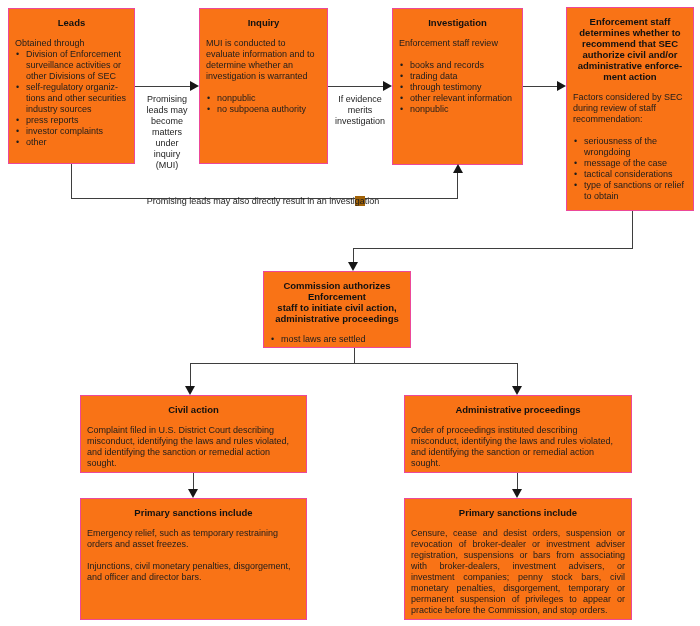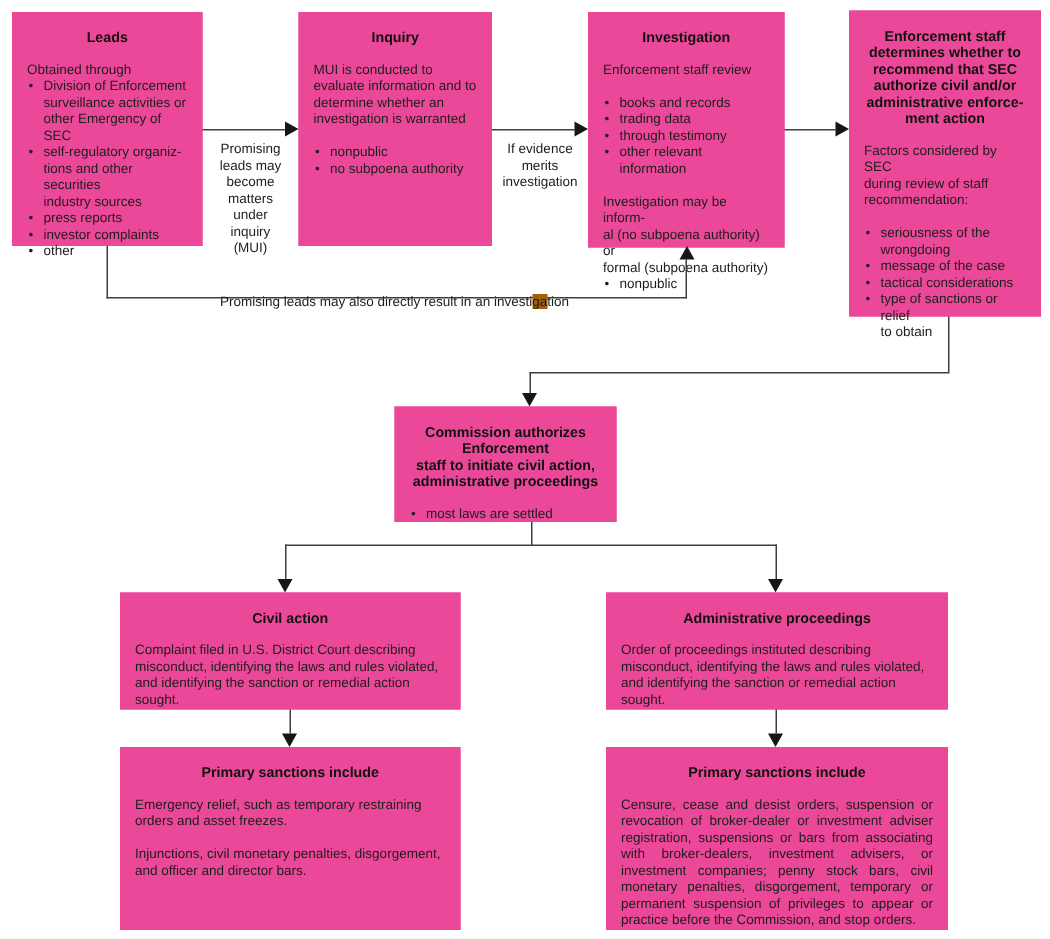--- a/index.html
+++ b/index.html
@@ -2,22 +2,22 @@
 <html><head>
 <meta charset="utf-8">
 <style>
   html,body { margin:0; padding:0; background:#ffffff; }
   .canvas {
     position:relative; width:700px; height:626px; background:#ffffff;
     font-family:"Liberation Sans", sans-serif; color:#1d1d1d;
     font-size:9px; line-height:11px;
   }
   .box {
-    position:absolute; box-sizing:border-box; background:#ec4899;
-    border:4px solid #ec4899; padding:6px;
+    position:absolute; box-sizing:border-box; background:#f97316;
+    border:1px solid #ec4899; padding:6px;
   }
   .title {
     font-weight:bold; font-size:9.5px; text-align:center;
     margin:2px 0 10px 0; white-space:pre-line; color:#111111;
   }
   .intro { white-space:pre-line; margin-bottom:11px; }
   .intro.tight { margin-bottom:0; }
   .bullet { position:relative; padding-left:11px; white-space:pre-line; }
   .bullet::before { content:"\2022"; position:absolute; left:1px; top:0; }
   .note { margin-top:11px; white-space:pre-line; }
@@ -36,21 +36,21 @@
 </head>
 <body>
 
 <div class="canvas">
 
   <div class="box" style="left:8px; top:8px; width:127px; height:156px;">
     <div class="title">Leads</div>
     <div class="intro tight">Obtained through</div>
     <div class="bullet">Division of Enforcement
 surveillance activities or
-other Emergency of SEC</div>
+other Divisions of SEC</div>
     <div class="bullet">self-regulatory organiz-
 tions and other securities
 industry sources</div>
     <div class="bullet">press reports</div>
     <div class="bullet">investor complaints</div>
     <div class="bullet">other</div>
   </div>
 
   <div class="box" style="left:199px; top:8px; width:129px; height:156px;">
     <div class="title">Inquiry</div>
@@ -62,23 +62,20 @@
     <div class="bullet">no subpoena authority</div>
   </div>
 
   <div class="box" style="left:392px; top:8px; width:131px; height:157px;">
     <div class="title">Investigation</div>
     <div class="intro">Enforcement staff review</div>
     <div class="bullet">books and records</div>
     <div class="bullet">trading data</div>
     <div class="bullet">through testimony</div>
     <div class="bullet">other relevant information</div>
-    <div class="note">Investigation may be inform-
-al (no subpoena authority) or
-formal (subpoena authority)</div>
     <div class="bullet">nonpublic</div>
   </div>
 
   <div class="box" style="left:566px; top:7px; width:128px; height:204px;">
     <div class="title">Enforcement staff
 determines whether to
 recommend that SEC
 authorize civil and/or
 administrative enforce-
 ment action</div>

